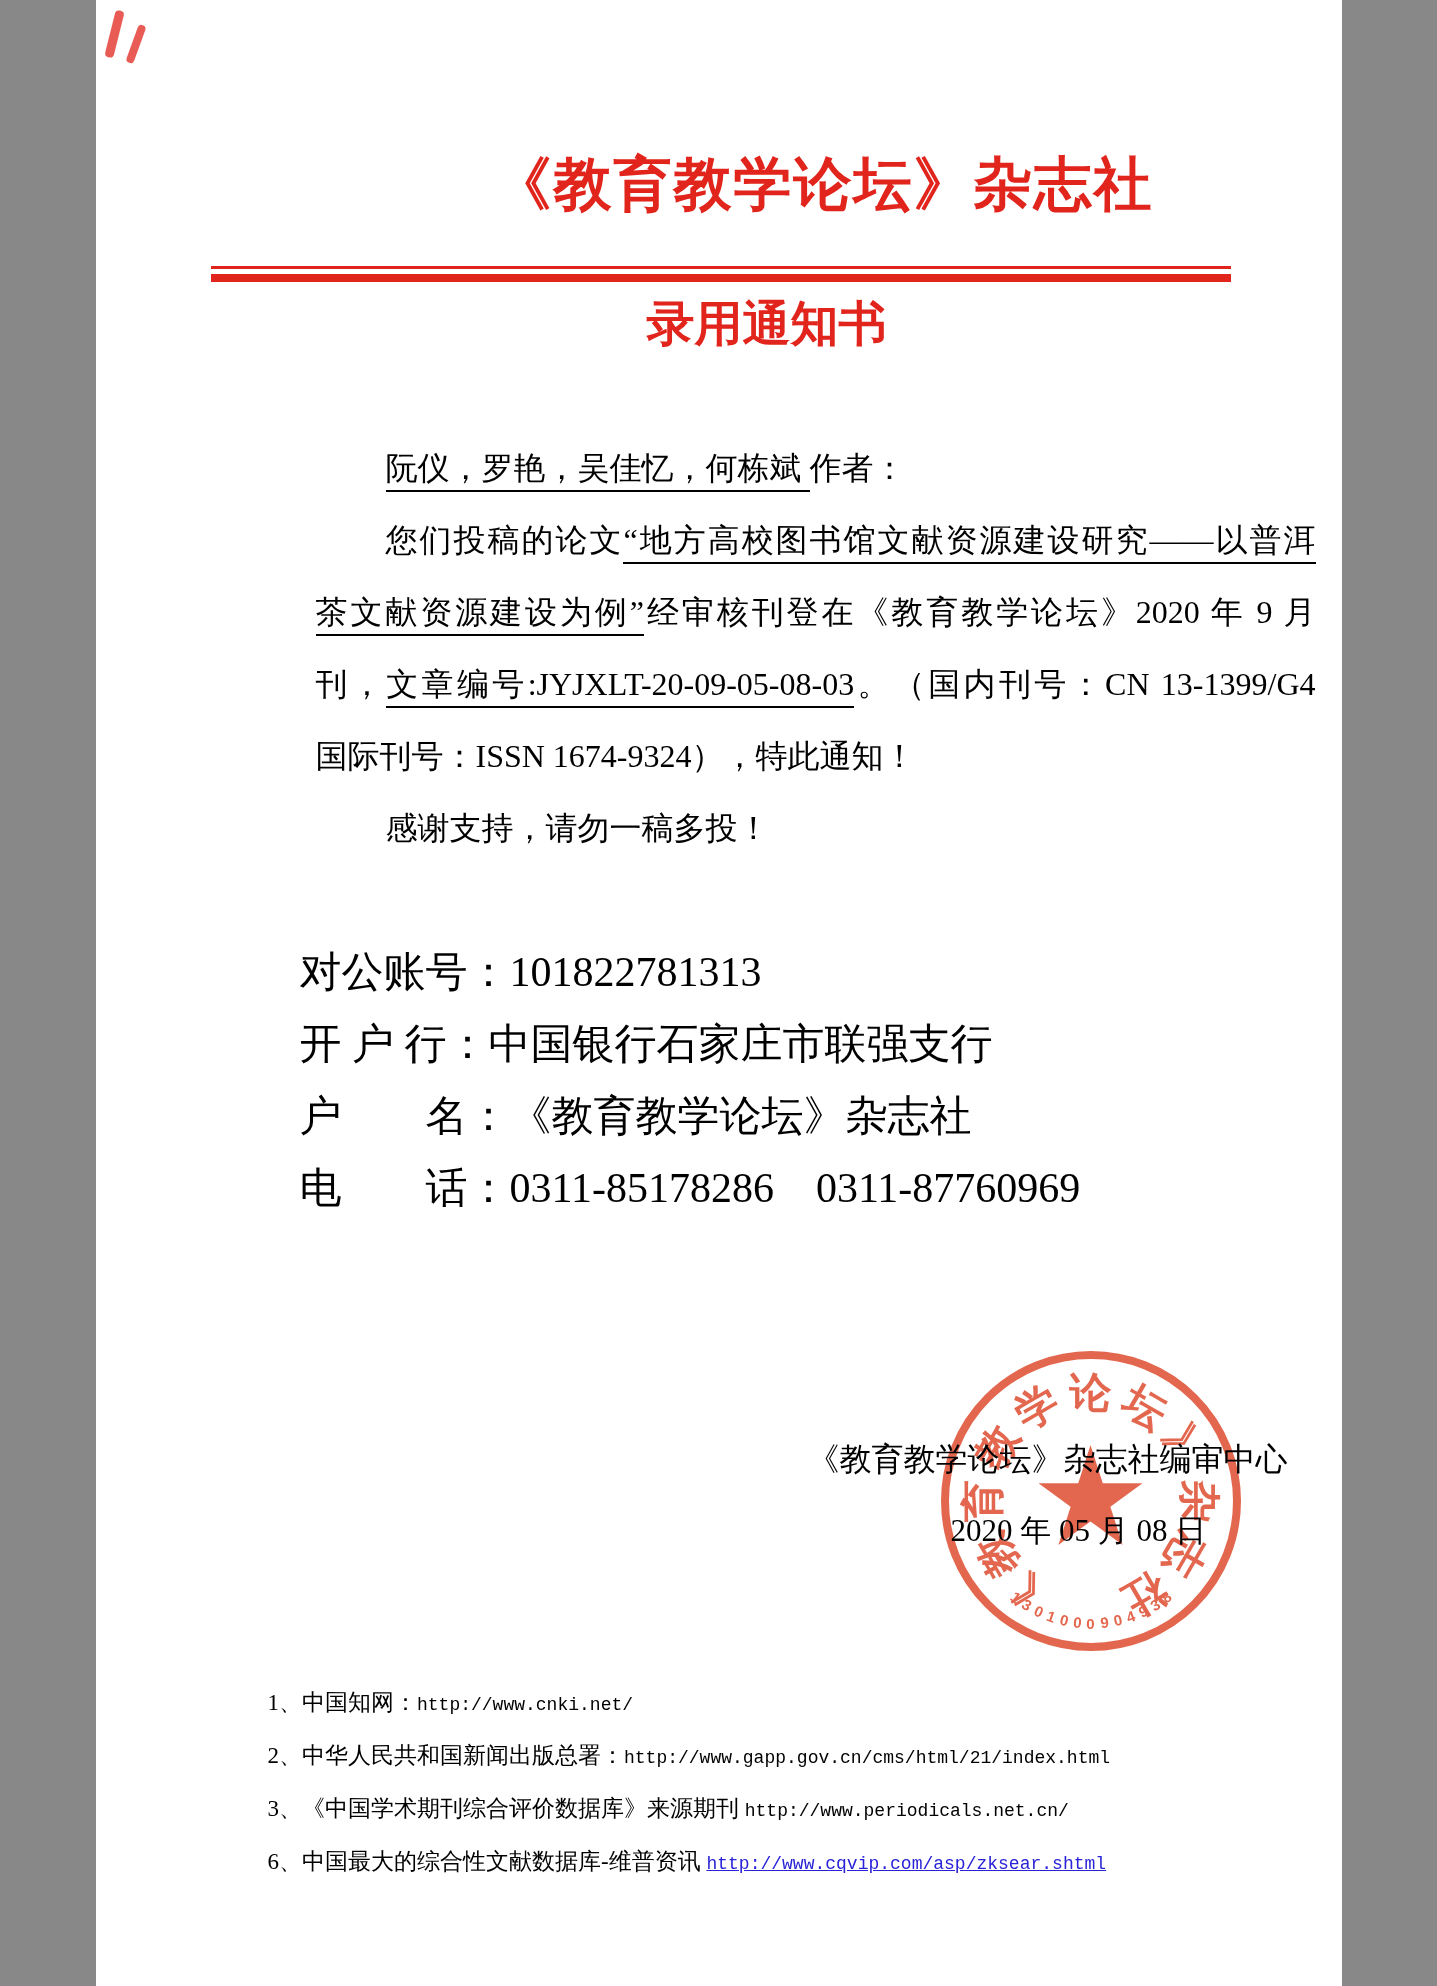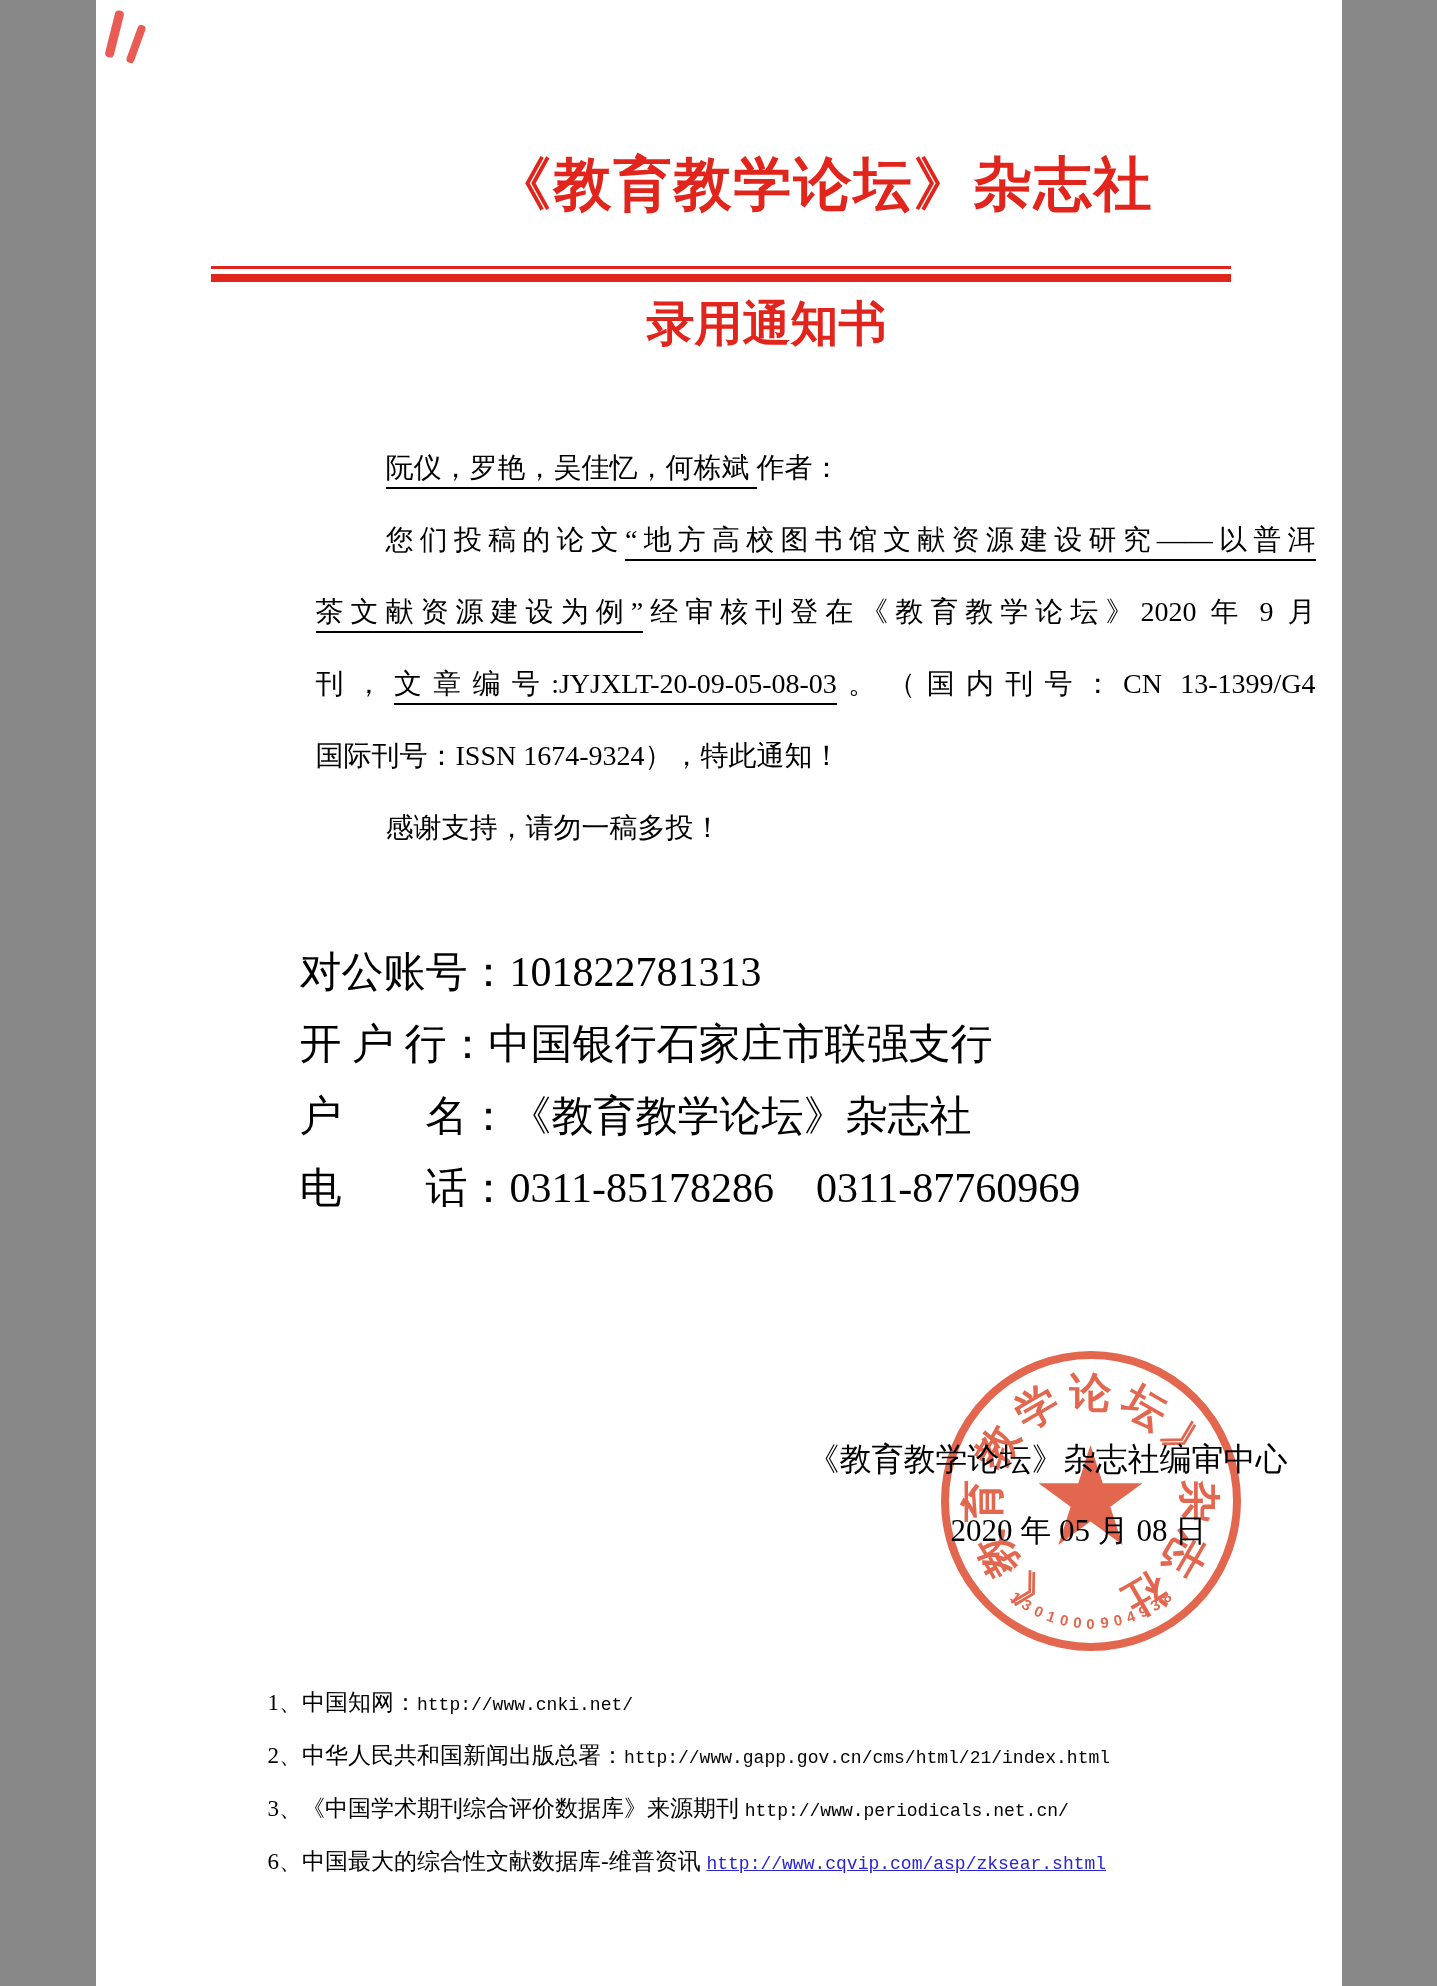--- a/index.html
+++ b/index.html
@@ -26,21 +26,21 @@
   .doc-subtitle{
     position:absolute;left:551px;top:292px;
     font-size:48px;font-weight:bold;color:var(--red);white-space:pre;
   }
   
   .artifact{position:absolute;left:6px;top:6px;width:60px;height:90px;}
   .artifact i{position:absolute;display:block;background:var(--red);opacity:.75;border-radius:4px;}
   .artifact i:nth-child(1){left:8px;top:4px;width:9px;height:48px;transform:rotate(14deg);}
   .artifact i:nth-child(2){left:30px;top:18px;width:8px;height:40px;transform:rotate(20deg);}
   
-  .body-block{position:absolute;left:220px;top:432px;width:1000px;font-size:28px;}
+  .body-block{position:absolute;left:220px;top:432px;width:1000px;font-size:32px;}
   .line{height:72px;line-height:72px;white-space:pre;}
   .line.indent{text-indent:70px;}
   .body-block .line:nth-child(2),
   .body-block .line:nth-child(3),
   .body-block .line:nth-child(4){white-space:normal;text-align:justify;text-align-last:justify;}
   .u{border-bottom:2px solid #000;padding-bottom:4px;white-space:pre;}
   
   .account-block{position:absolute;left:204px;top:936px;font-size:42px;}
   .acc-label,.acc-value{white-space:pre;}
   

